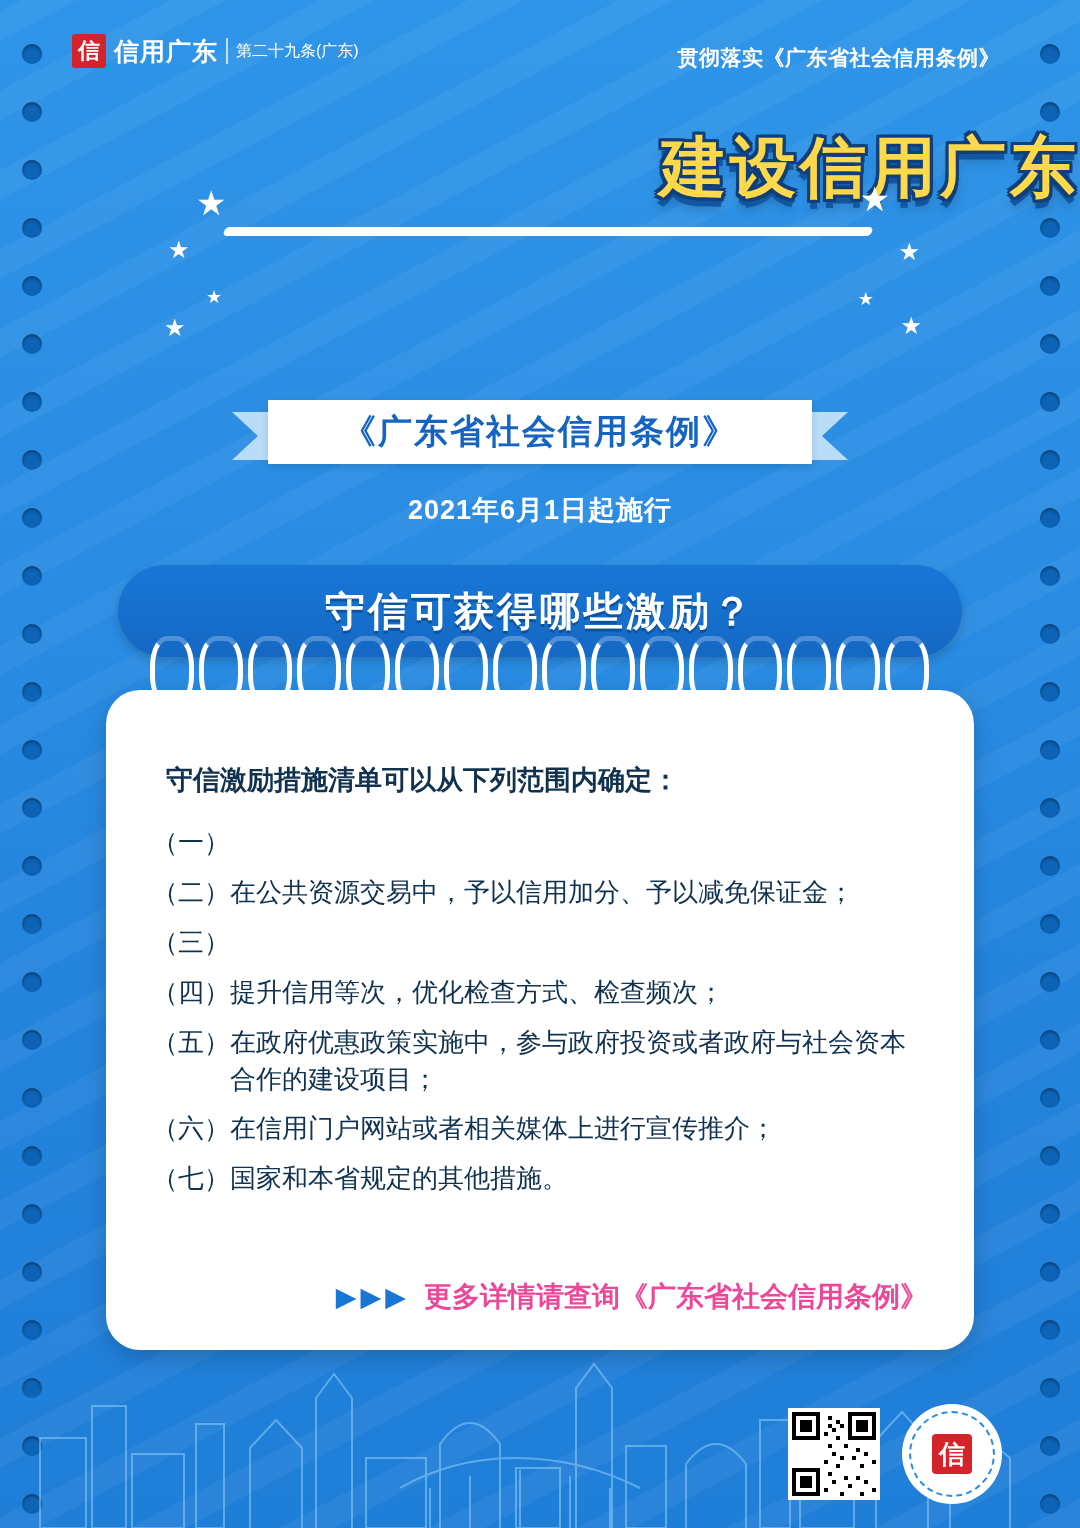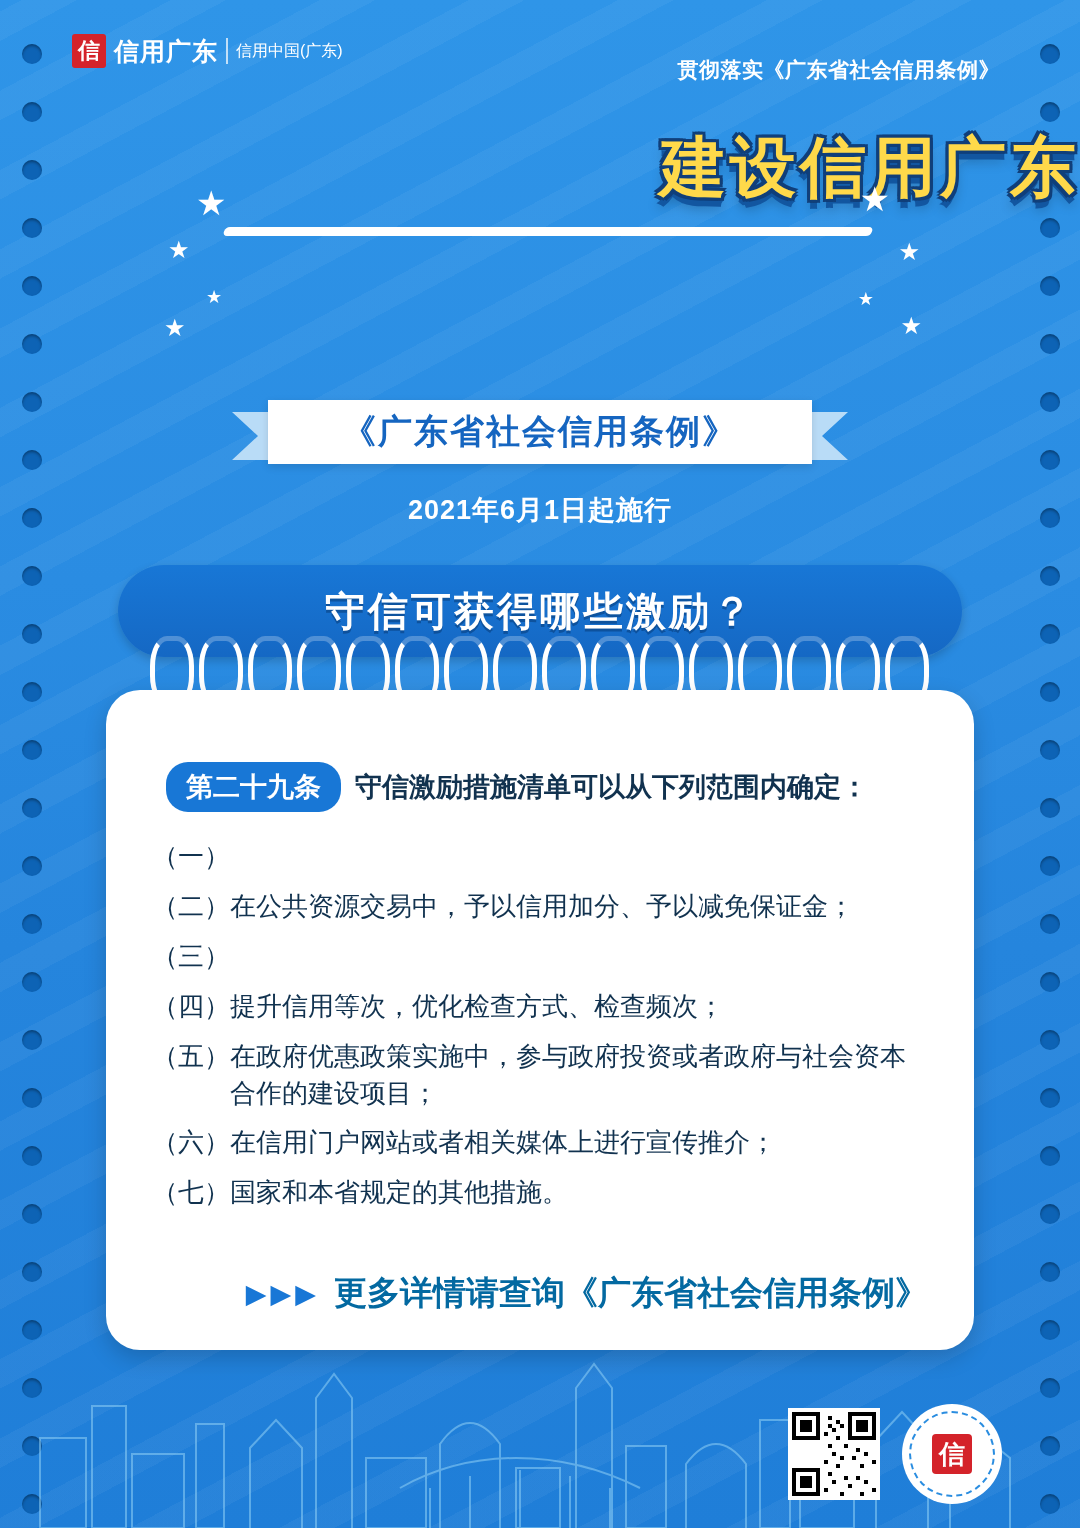--- a/index.html
+++ b/index.html
@@ -43,21 +43,21 @@
     display:flex;align-items:center;justify-content:center;
     color:#fff;font-size:22px;font-weight:bold;line-height:1;
   }
   .logo-main{
     color:#ffffff;font-size:25px;font-weight:bold;letter-spacing:1px;
     white-space:nowrap;
   }
   .logo-sep{width:2px;height:26px;background:rgba(255,255,255,.7);}
   .logo-sub{color:#ffffff;font-size:16px;white-space:nowrap;}
   .header-right{
-    position:absolute;right:80px;top:22px;color:#fff;font-size:21px;font-weight:bold;
+    position:absolute;right:80px;top:10px;color:#fff;font-size:21px;font-weight:bold;
     white-space:nowrap;letter-spacing:.5px;
   }
 
   
   .title-wrap{position:absolute;top:130px;left:16px;right:0;text-align:right;}
   .title-line{
     font-size:66px;font-weight:bold;letter-spacing:4px;line-height:1.14;
     color:#ffd94a;
     text-shadow:
       -3px 0 0 #103f7a, 3px 0 0 #103f7a, 0 -3px 0 #103f7a, 0 3px 0 #103f7a,
@@ -130,21 +130,21 @@
   .item{
     display:flex;font-size:26px;color:#11324f;line-height:1.42;
   }
   .item .num{width:78px;flex:0 0 78px;}
   .item .txt{flex:1;}
   .more{
     position:absolute;left:0;right:46px;bottom:34px;
     display:flex;align-items:center;justify-content:flex-end;gap:14px;
   }
   .arrows{color:#1877d6;font-size:27px;letter-spacing:4px;}
-  .more-text{font-size:33px;font-weight:bold;color:#0369a1;white-space:nowrap;}
+  .more-text{font-size:28px;font-weight:bold;color:#ec4899;white-space:nowrap;}
 
   
   .skyline{position:absolute;left:0;right:0;bottom:0;height:200px;opacity:.55;}
 
   
   .qr{
     position:absolute;right:200px;bottom:28px;width:92px;height:92px;background:#fff;
     padding:4px;box-sizing:border-box;
   }
   .qr canvas,.qr .qrgrid{width:100%;height:100%;}
@@ -221,21 +221,21 @@
     <i style="top: 1378px;"></i>
     <i style="top: 1436px;"></i>
     <i style="top: 1494px;"></i>
   </div>
 
 <div class="header">
   <div class="logo">
     <div class="logo-badge">信</div>
     <div class="logo-main">信用广东</div>
     <div class="logo-sep"></div>
-    <div class="logo-sub">信用中国(广东)</div>
+    <div class="logo-sub">第二十九条(广东)</div>
   </div>
   <div class="header-right">贯彻落实《广东省社会信用条例》</div>
 </div>
 
 <div class="title-wrap">
   <div class="title-line">建设信用广东</div>
   <div class="title-underline"></div>
 </div>
 <span class="star" style="left:196px;top:186px;">★</span>
 <span class="star s2" style="left:168px;top:238px;">★</span>
@@ -274,21 +274,20 @@
     <div class="ring" style="left: 539px;"></div>
     <div class="ring" style="left: 588px;"></div>
     <div class="ring" style="left: 637px;"></div>
     <div class="ring" style="left: 686px;"></div>
     <div class="ring" style="left: 735px;"></div>
   </div>
 
 <div class="card">
   <div class="card-inner">
     <div class="clause-head">
-      <div class="clause-tag">第二十九条</div>
       <div class="clause-title">守信激励措施清单可以从下列范围内确定：</div>
     </div>
     <div class="items" id="items-list">
         <div class="item">
           <span class="num">（一）</span>
         </div>
         <div class="item">
           <span class="num">（二）</span>
           <span class="txt">在公共资源交易中，予以信用加分、予以减免保证金；</span>
         </div>

